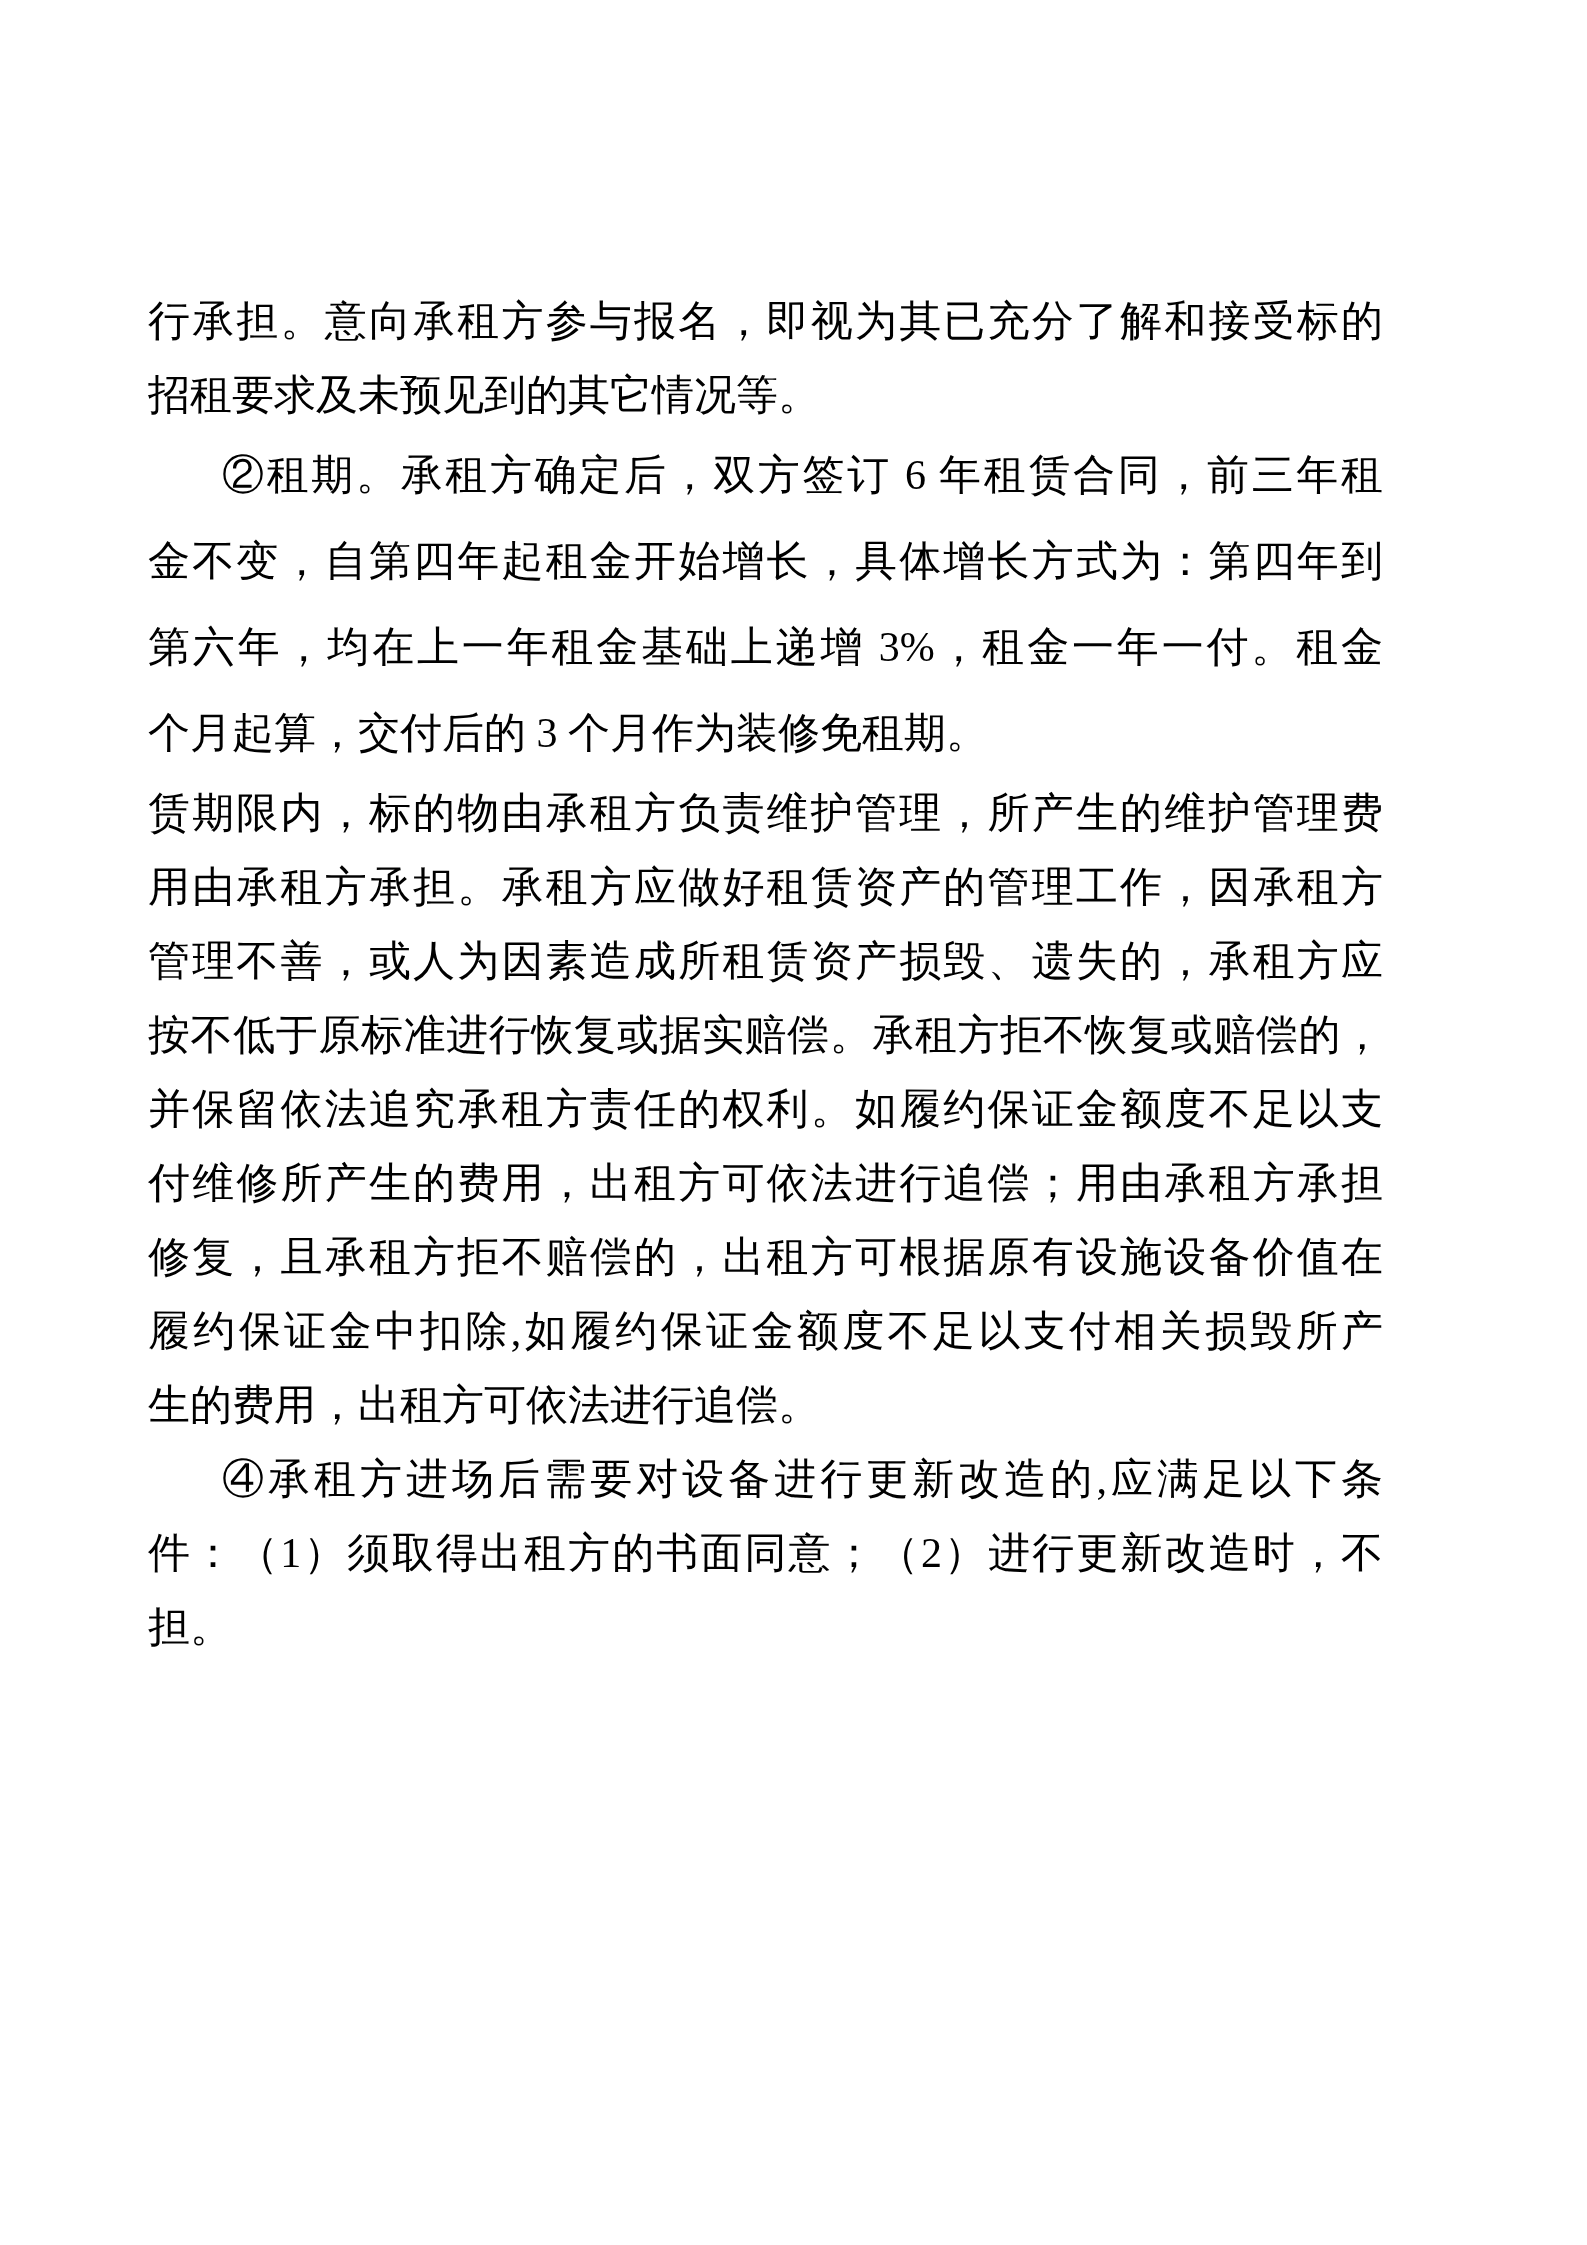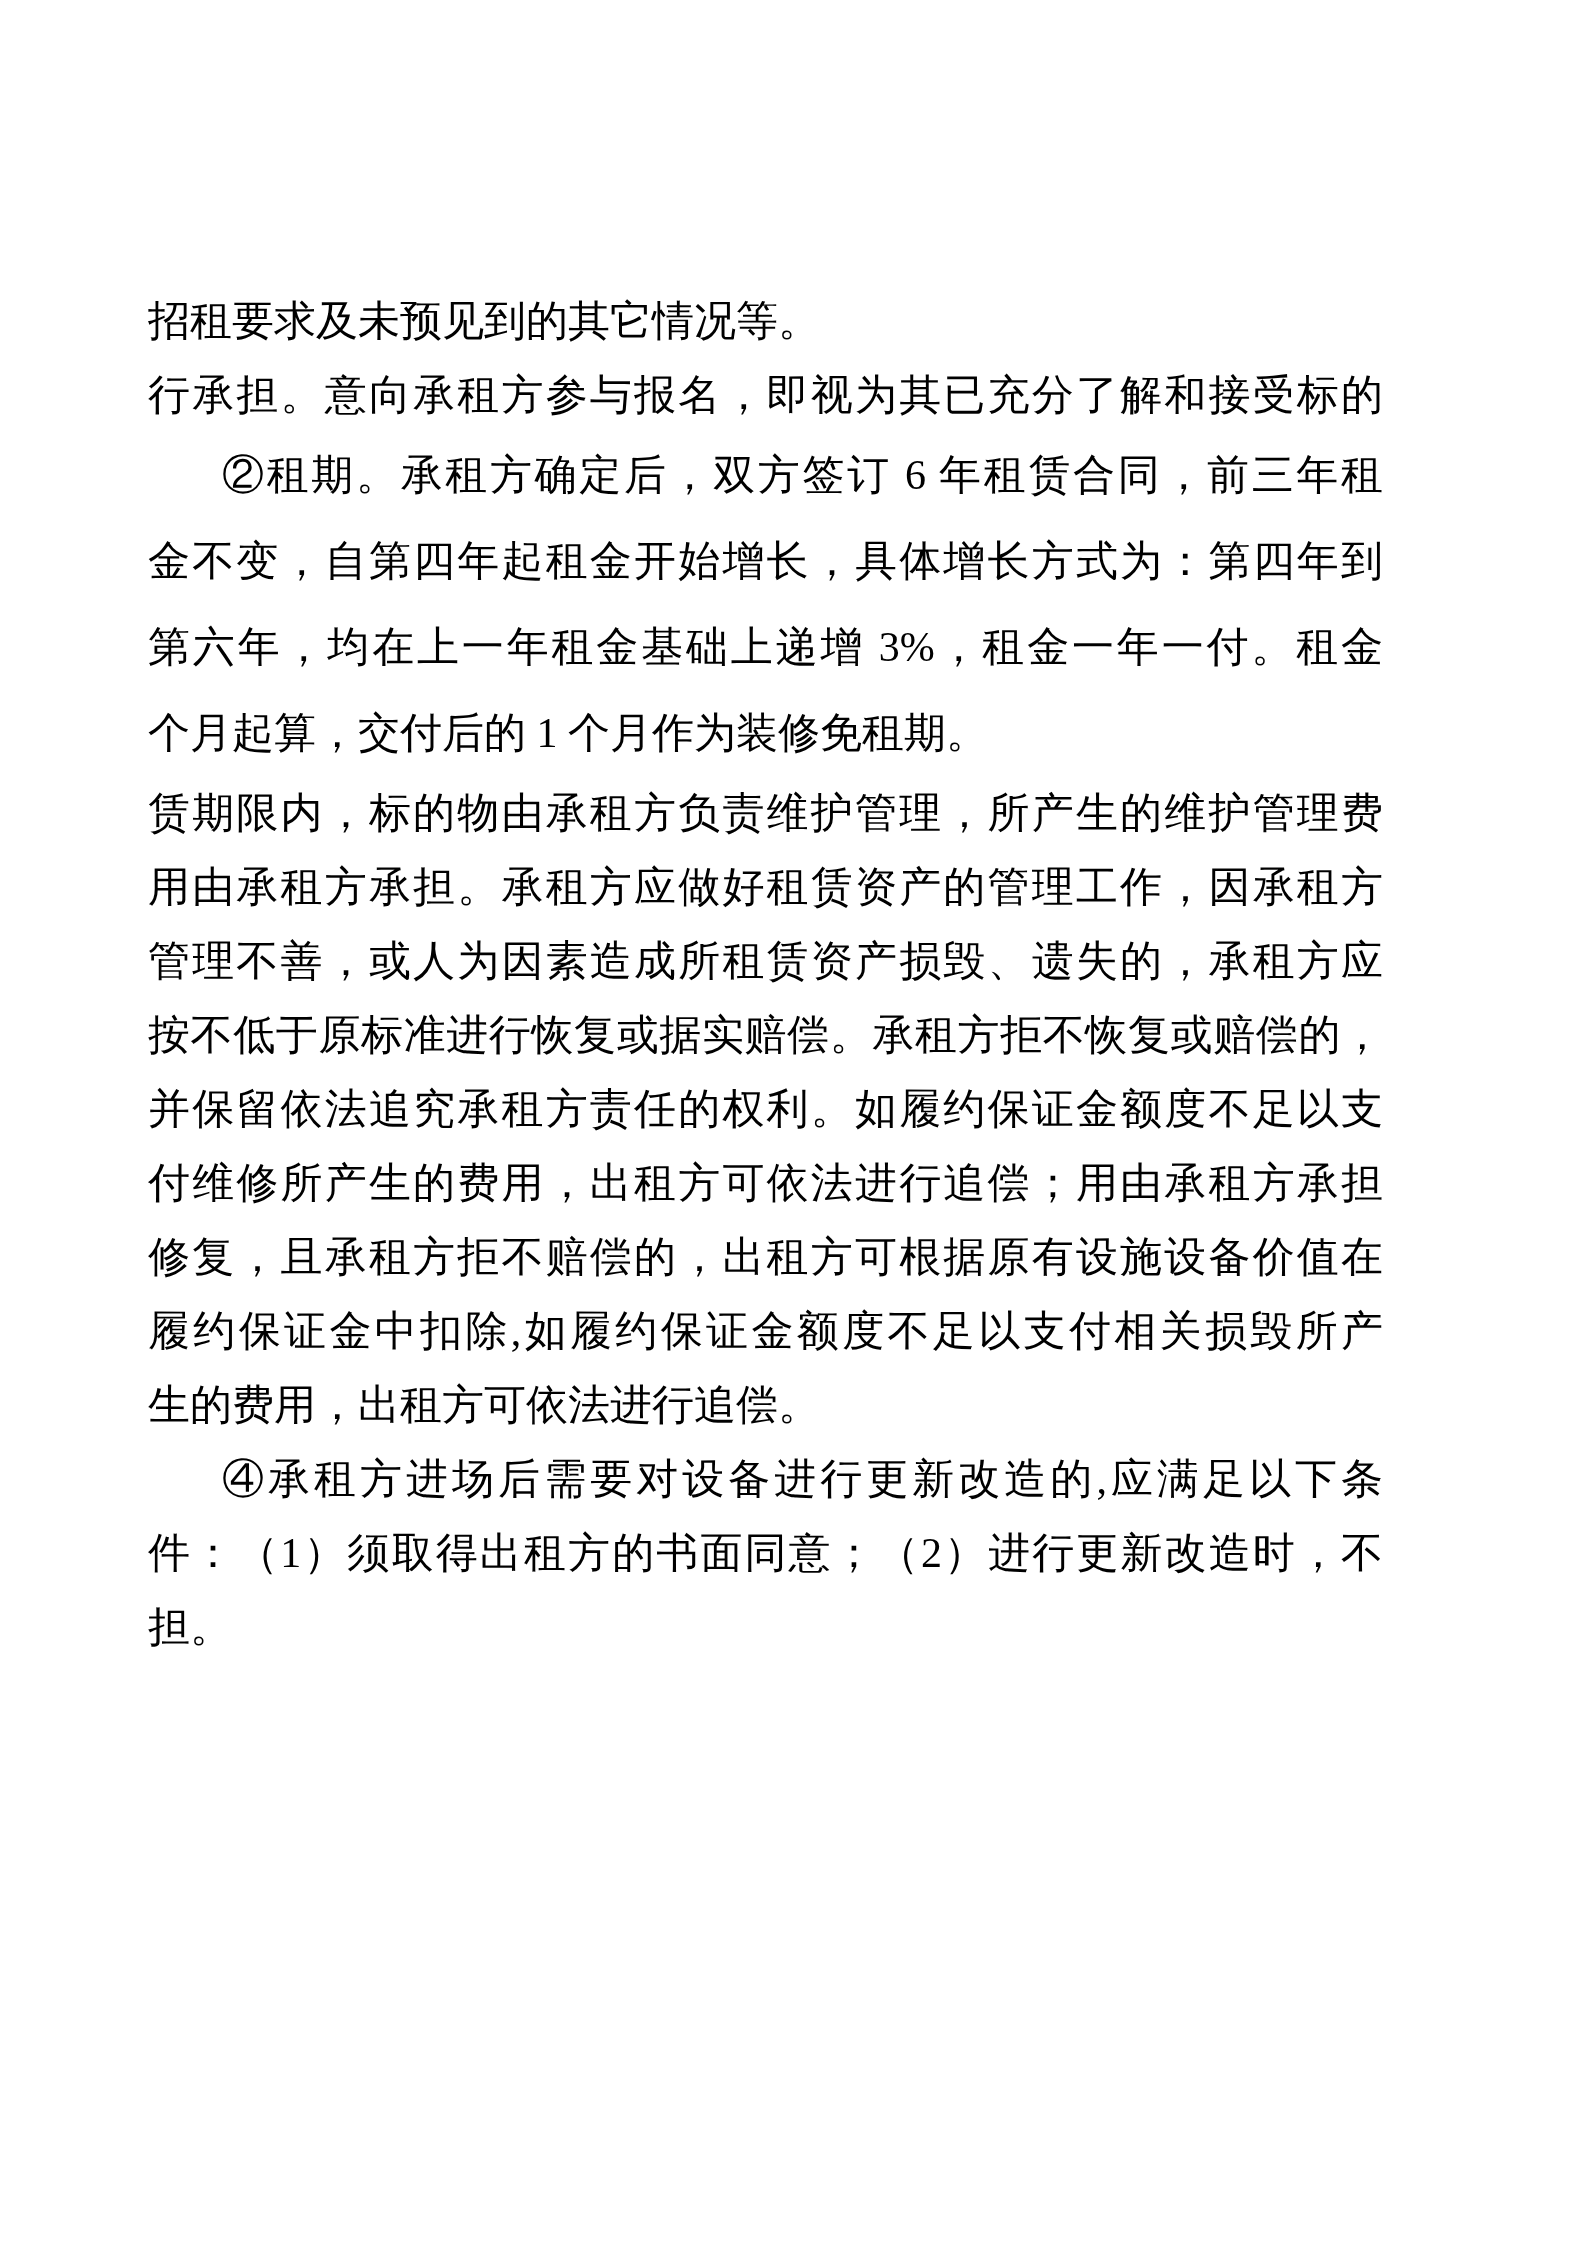--- a/index.html
+++ b/index.html
@@ -48,28 +48,28 @@
   .seg.bold {
     font-weight: 400;
   }
 </style>
 </head>
 <body>
 
 <div class="page">
   <div class="text-block" style="color: rgb(0, 0, 0);">
       <div class="paragraph" style="line-height: 74px;">
+        <div class="line just"><span class="seg">行承担。意向承租方参与报名，即视为其已充分了解和接受标的</span></div>
         <div class="line"><span class="seg">招租要求及未预见到的其它情况等。</span></div>
-        <div class="line just"><span class="seg">行承担。意向承租方参与报名，即视为其已充分了解和接受标的</span></div>
       </div>
       <div class="paragraph" style="line-height: 86px;">
         <div class="line just indent"><span class="seg bold">②租期。</span><span class="seg">承租方确定后，双方签订 6 年租赁合同，前三年租</span></div>
         <div class="line just"><span class="seg">金不变，自第四年起租金开始增长，具体增长方式为：第四年到</span></div>
         <div class="line just"><span class="seg">第六年，均在上一年租金基础上递增 3%，租金一年一付。租金</span></div>
-        <div class="line"><span class="seg">个月起算，交付后的 1 个月作为装修免租期。</span></div>
+        <div class="line"><span class="seg">个月起算，交付后的 3 个月作为装修免租期。</span></div>
       </div>
       <div class="paragraph" style="line-height: 74px;">
         <div class="line just"><span class="seg">赁期限内，标的物由承租方负责维护管理，所产生的维护管理费</span></div>
         <div class="line just"><span class="seg">用由承租方承担。承租方应做好租赁资产的管理工作，因承租方</span></div>
         <div class="line just"><span class="seg">管理不善，或人为因素造成所租赁资产损毁、遗失的，承租方应</span></div>
         <div class="line just"><span class="seg">按不低于原标准进行恢复或据实赔偿。承租方拒不恢复或赔偿的，</span></div>
         <div class="line just"><span class="seg">并保留依法追究承租方责任的权利。如履约保证金额度不足以支</span></div>
         <div class="line just"><span class="seg">付维修所产生的费用，出租方可依法进行追偿；用由承租方承担</span></div>
         <div class="line just"><span class="seg">修复，且承租方拒不赔偿的，出租方可根据原有设施设备价值在</span></div>
         <div class="line just"><span class="seg">履约保证金中扣除,如履约保证金额度不足以支付相关损毁所产</span></div>

